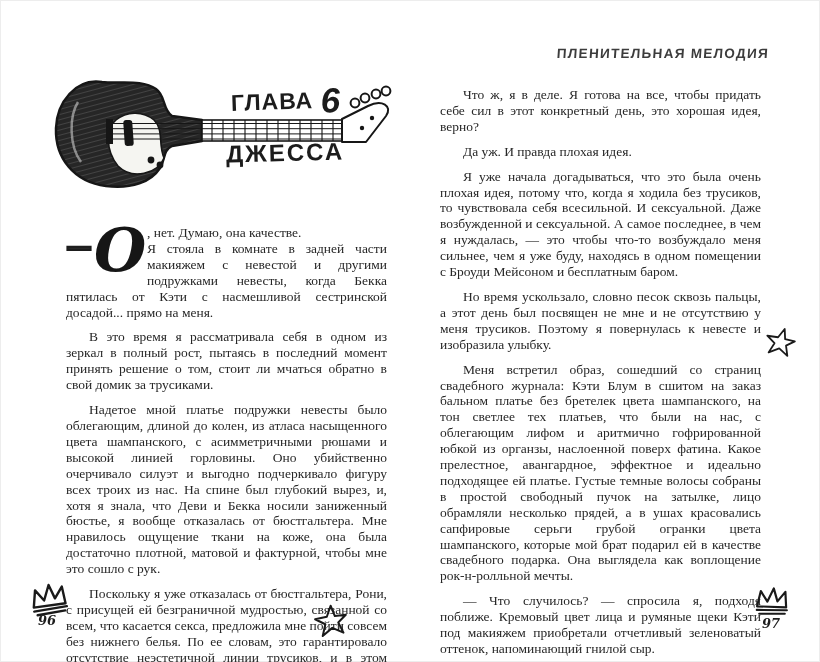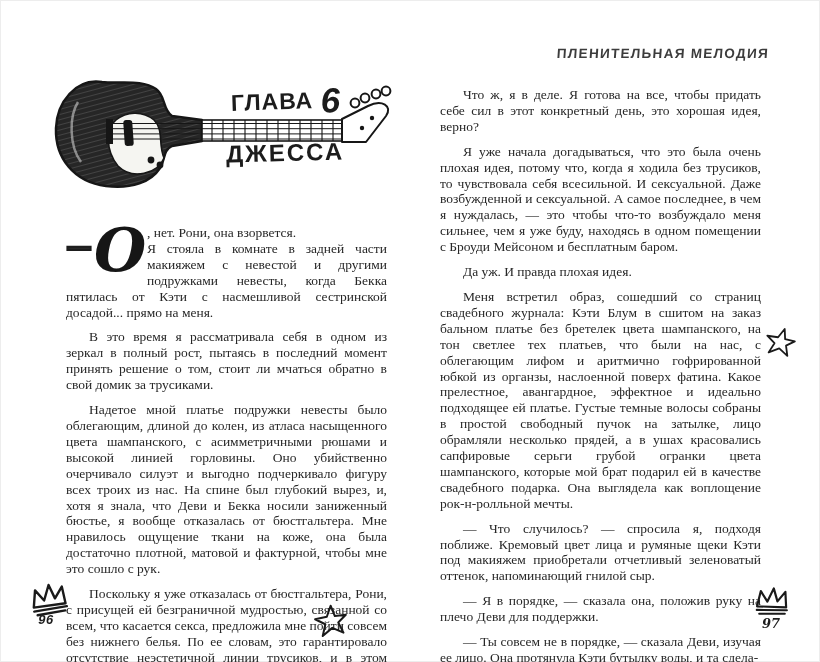--- a/index.html
+++ b/index.html
@@ -46,21 +46,21 @@
     font-family:"Liberation Sans", sans-serif;font-weight:bold;
   }
   #chapter-line1{left:230px;top:82px;width:112px;font-size:23px;letter-spacing:1px;transform:rotate(-2deg);}
   #chapter-line1 .num{font-size:35px;vertical-align:-5px;font-style:italic;}
   #chapter-line2{left:226px;top:139px;width:116px;font-size:24px;letter-spacing:2px;transform:rotate(-1.5deg);}
   
   .page-num{
     position:absolute;font-family:"DejaVu Serif", serif;
     font-style:italic;font-weight:bold;font-size:13px;color:#1d1d1d;
   }
-  #page-num-left{left:38px;top:613px;font-family:Liberation Mono, monospace;}
+  #page-num-left{left:38px;top:613px;}
   #page-num-right{left:762px;top:616px;}
   .doodle{position:absolute;}
   #guitar-art{position:absolute;left:50px;top:70px;}
 </style>
 </head>
 <body>
 
 <svg id="guitar-art" width="345" height="135" viewBox="0 0 345 135" xmlns="http://www.w3.org/2000/svg">
   <defs>
     <pattern id="hatch" width="5" height="5" patternUnits="userSpaceOnUse" patternTransform="rotate(75)">
@@ -102,21 +102,21 @@
   <span class="num">6</span>
 </div>
 <div id="chapter-line2" class="chapter-line">ДЖЕССА</div>
 
 <div id="left-col" class="text-col">
   <p class="body-par no-indent">
     <span class="dropwrap">
       <span class="dash-glyph">—</span>
       <span class="dropcap">О</span>
     </span>
-    <span>, нет. Рони, она взорвется.</span><br>
+    <span>, нет. Думаю, она качестве.</span><br>
     <span>Я стояла в комнате в задней части макияжем с невестой и другими подружками невесты, когда Бекка пятилась от Кэти с насмешливой сестринской досадой... прямо на меня.</span>
   </p>
   <p class="body-par">В это время я рассматривала себя в одном из зеркал в полный рост, пытаясь в последний момент принять решение о том, стоит ли мчаться обратно в свой домик за трусиками.</p>
   <p class="body-par">Надетое мной платье подружки невесты было облегающим, длиной до колен, из атласа насыщенного цвета шампанского, с асимметричными рюшами и высокой линией горловины. Оно убийственно очерчивало силуэт и выгодно подчеркивало фигуру всех троих из нас. На спине был глубокий вырез, и, хотя я знала, что Деви и Бекка носили заниженный бюстье, я вообще отказалась от бюстгальтера. Мне нравилось ощущение ткани на коже, она была достаточно плотной, матовой и фактурной, чтобы мне это сошло с рук.</p>
   <p class="body-par">Поскольку я уже отказалась от бюстгальтера, Рони, с присущей ей безграничной мудростью, связанной со всем, что касается секса, предложила мне пойти совсем без нижнего белья. По ее словам, это гарантировало отсутствие неэстетичной линии трусиков, и в этом была такая «свобода». Ощущение истинной женской силы.</p>
 </div>
 
 <svg class="doodle" style="left:27px;top:581px;" width="44" height="36" viewBox="0 0 44 36" xmlns="http://www.w3.org/2000/svg">
   <g transform="rotate(-6 22 18)" fill="none" stroke="#1a1a1a" stroke-width="2.4" stroke-linejoin="round" stroke-linecap="round">
     <path d="M6,25 L9,8 L17,19 L23,4 L28,18 L36,7 L38,24 Z"></path>
@@ -127,22 +127,23 @@
 <div id="page-num-left" class="page-num">96</div>
 
 <svg class="doodle" style="left:310px;top:601px;" width="42" height="42" viewBox="0 0 42 42" xmlns="http://www.w3.org/2000/svg">
   <path d="M24,5 L26,16 L37,17 L28,23 L31,34 L21,27 L10,33 L15,22 L6,15 L18,15 Z" transform="rotate(-12 21 21)" fill="none" stroke="#1a1a1a" stroke-width="2" stroke-linejoin="round"></path>
 </svg>
 
 <div id="running-header">ПЛЕНИТЕЛЬНАЯ МЕЛОДИЯ</div>
 
 <div id="right-col" class="text-col">
   <p class="body-par">Что ж, я в деле. Я готова на все, чтобы придать себе сил в этот конкретный день, это хорошая идея, верно?</p>
+  <p class="body-par">Да уж. И правда плохая идея.</p>
   <p class="body-par">Я уже начала догадываться, что это была очень плохая идея, потому что, когда я ходила без трусиков, то чувствовала себя всесильной. И сексуальной. Даже возбужденной и сексуальной. А самое последнее, в чем я нуждалась, — это чтобы что-то возбуждало меня сильнее, чем я уже буду, находясь в одном помещении с Броуди Мейсоном и бесплатным баром.</p>
-  <p class="body-par">Да уж. И правда плохая идея.</p>
+  <p class="body-par">Но время ускользало, словно песок сквозь пальцы, а этот день был посвящен не мне и не отсутствию у меня трусиков. Поэтому я повернулась к невесте и изобразила улыбку.</p>
   <p class="body-par">Меня встретил образ, сошедший со страниц свадебного журнала: Кэти Блум в сшитом на заказ бальном платье без бретелек цвета шампанского, на тон светлее тех платьев, что были на нас, с облегающим лифом и аритмично гофрированной юбкой из органзы, наслоенной поверх фатина. Какое прелестное, авангардное, эффектное и идеально подходящее ей платье. Густые темные волосы собраны в простой свободный пучок на затылке, лицо обрамляли несколько прядей, а в ушах красовались сапфировые серьги грубой огранки цвета шампанского, которые мой брат подарил ей в качестве свадебного подарка. Она выглядела как воплощение рок-н-ролльной мечты.</p>
   <p class="body-par">— Что случилось? — спросила я, подходя поближе. Кремовый цвет лица и румяные щеки Кэти под макияжем приобретали отчетливый зеленоватый оттенок, напоминающий гнилой сыр.</p>
   <p class="body-par">— Я в порядке, — сказала она, положив руку на плечо Деви для поддержки.</p>
   <p class="body-par">— Ты совсем не в порядке, — сказала Деви, изучая ее лицо. Она протянула Кэти бутылку воды, и та сдела-</p>
 </div>
 
 <svg class="doodle" style="left:761px;top:324px;" width="38" height="38" viewBox="0 0 42 42" xmlns="http://www.w3.org/2000/svg">
   <path d="M24,5 L26,16 L37,17 L28,23 L31,34 L21,27 L10,33 L15,22 L6,15 L18,15 Z" transform="rotate(8 21 21)" fill="none" stroke="#1a1a1a" stroke-width="2" stroke-linejoin="round"></path>
 </svg>
 

